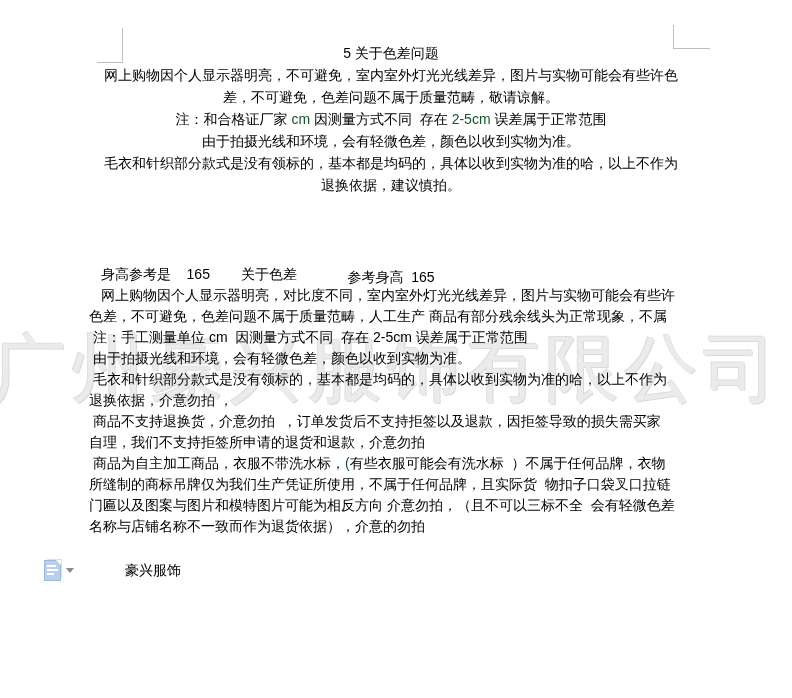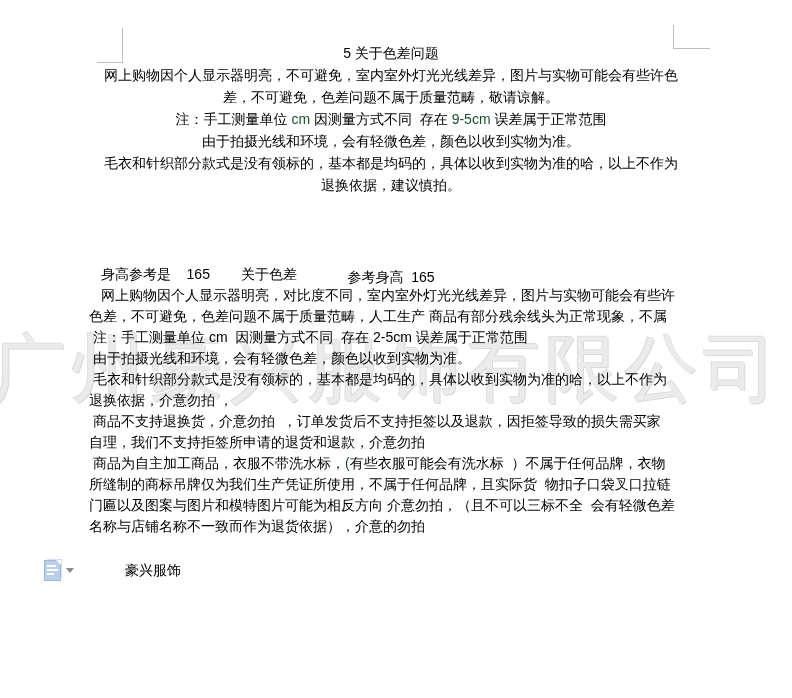--- a/index.html
+++ b/index.html
@@ -109,21 +109,21 @@
 
   <div class="watermark">广州豪兴服饰有限公司</div>
 
   <div class="corner corner-tl"></div>
   <div class="corner corner-tr"></div>
 
   <div class="content sec1" style="position:absolute;">
     <div class="ln">5 关于色差问题</div>
     <div class="ln">网上购物因个人显示器明亮，不可避免，室内室外灯光光线差异，图片与实物可能会有些许色</div>
     <div class="ln">差，不可避免，色差问题不属于质量范畴，敬请谅解。</div>
-    <div class="ln"><span>注：手工测量单位 </span><span class="blue">cm</span><span> 因测量方式不同  存在 </span><span class="blue">9-5cm</span><span> 误差属于正常范围</span></div>
+    <div class="ln"><span>注：和合格证厂家 </span><span class="blue">cm</span><span> 因测量方式不同  存在 </span><span class="blue">2-5cm</span><span> 误差属于正常范围</span></div>
     <div class="ln">由于拍摄光线和环境，会有轻微色差，颜色以收到实物为准。</div>
     <div class="ln">毛衣和针织部分款式是没有领标的，基本都是均码的，具体以收到实物为准的哈，以上不作为</div>
     <div class="ln">退换依据，建议慎拍。</div>
   </div>
 
   <div class="content refh" style="position:absolute;">参考身高  165</div>
 
   <div class="content sec2" style="position:absolute;">
     <div class="ln ind2">身高参考是    165        关于色差</div>
     <div class="ln ind2">网上购物因个人显示器明亮，对比度不同，室内室外灯光光线差异，图片与实物可能会有些许</div>

